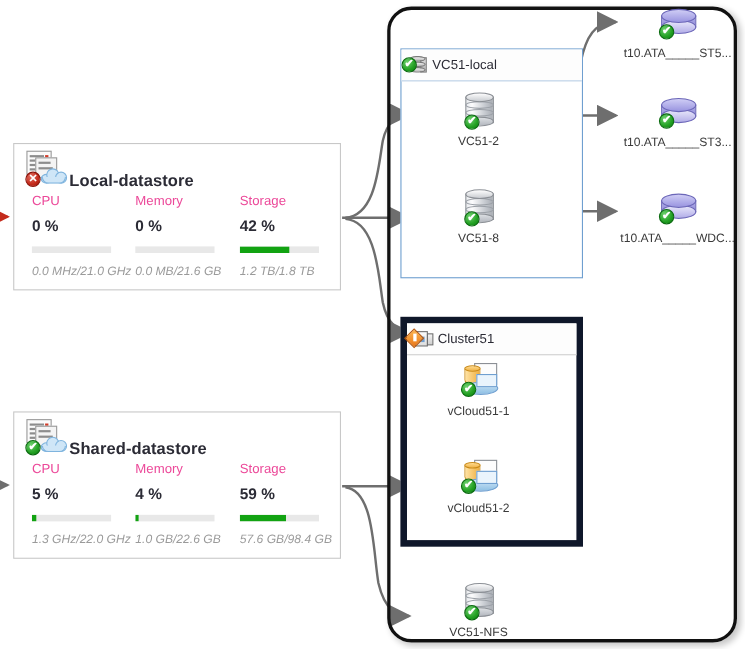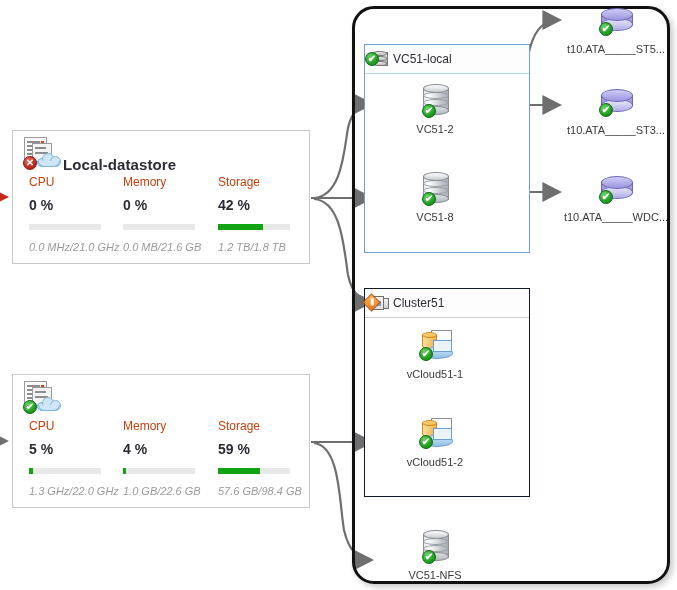--- a/index.html
+++ b/index.html
@@ -181,21 +181,21 @@
     position: absolute;
     top: 0;
     width: 92px;
   }
   .metric.m0 { left: 16px; }
   .metric.m1 { left: 110px; }
   .metric.m2 { left: 205px; }
 
   .m-label {
     font-size: 12px;
-    color: #c2410c;
+    color: #ec4899;
     line-height: 14px;
     white-space: nowrap;
   }
   .m-value {
     margin-top: 8px;
     font-size: 14px;
     font-weight: bold;
     color: #2b2b35;
     line-height: 16px;
     white-space: nowrap;
@@ -251,21 +251,21 @@
     top: 44px;
     width: 166px;
     height: 209px;
     border: 1px solid #6f9fd0;
   }
   .group.cluster {
     left: 364px;
     top: 288px;
     width: 166px;
     height: 209px;
-    border: 1px solid #0f172a;
+    border: 6px solid #0f172a;
   }
   .group-head {
     position: relative;
     height: 29px;
     border-bottom: 1px solid #cfcfcf;
     background: #fdfdfd;
     box-sizing: border-box;
   }
   .group.vc51 .group-head { border-bottom-color: #b9cfe6; }
   .group-head .g-title {
@@ -643,20 +643,21 @@
         <div class="cloud">
           <div class="c c1"></div>
             <div class="c c2"></div>
             <div class="c c3"></div>
             <div class="base"></div>
         </div>
         <div class="badge ok">
           <span class="mark">✔</span>
         </div>
       </div>
+      <div class="ds-title">Shared-datastore</div>
     </div>
     <div class="metrics">
       <div class="metric m0">
         <div class="m-label">CPU</div>
         <div class="m-value">5 %</div>
         <div class="m-bar">
             <span style="width: 5%;"></span>
           </div>
         <div class="m-sub">1.3 GHz/22.0 GHz</div>
       </div>

